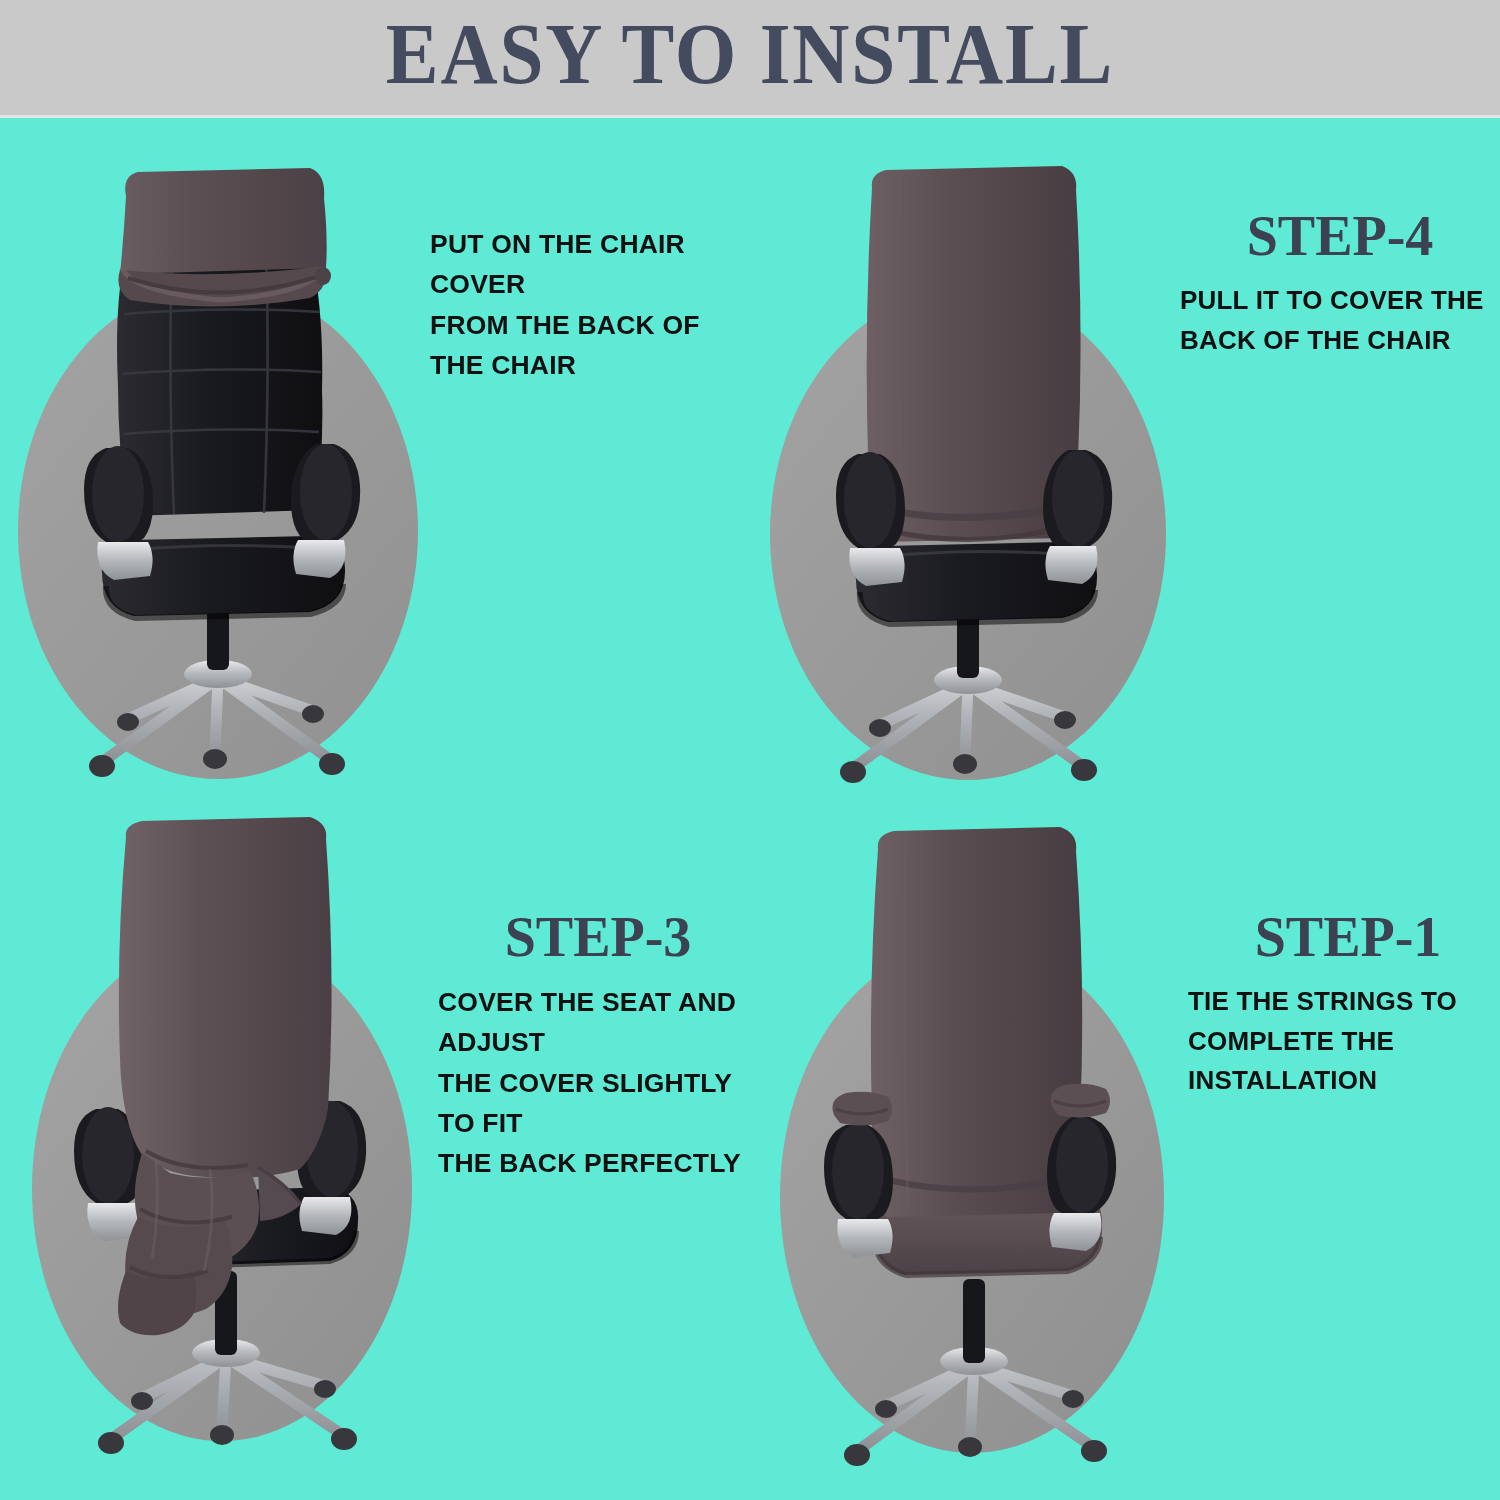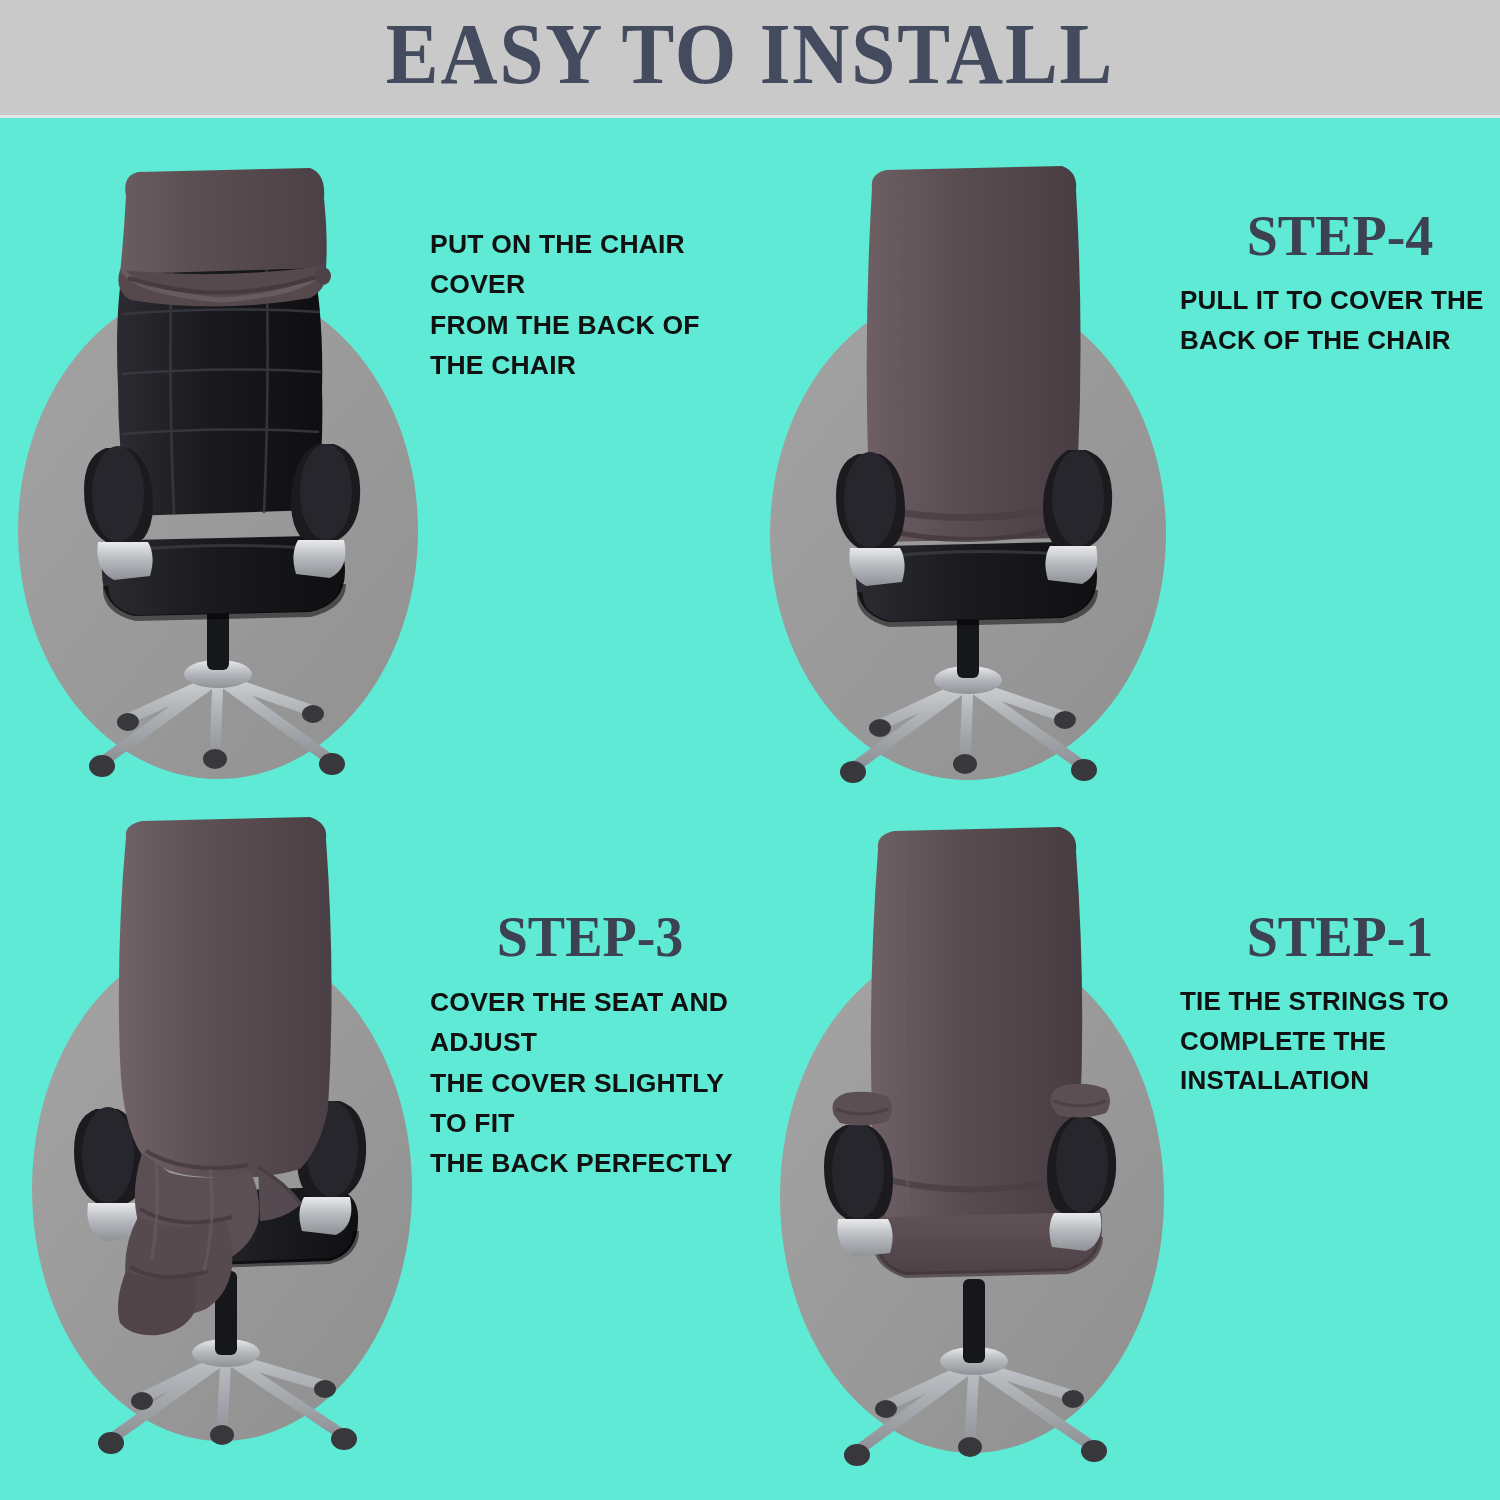--- a/index.html
+++ b/index.html
@@ -34,21 +34,21 @@
   .cell-3{left:0;top:691px;}
   .cell-4{left:750px;top:691px;}
 
   
   .photo{position:absolute;left:10px;top:0px;width:430px;height:690px;}
   .photo svg{display:block;width:430px;height:690px;}
 
   
   .textblock{position:absolute;left:430px;top:0;width:320px;}
   .cell-1 .textblock,.cell-2 .textblock{padding-top:90px;}
-  .cell-3 .textblock,.cell-4 .textblock{padding-top:100px;}
+  .cell-3 .textblock,.cell-4 .textblock{padding-top:100px;margin-left:8px;}
 
   .step-label{
     font-family:"Liberation Serif",serif;
     font-weight:700;
     color:#3d4253;
     font-size:56px;
     line-height:1.02;
     text-align:center;
     white-space:nowrap;
     letter-spacing:0px;

